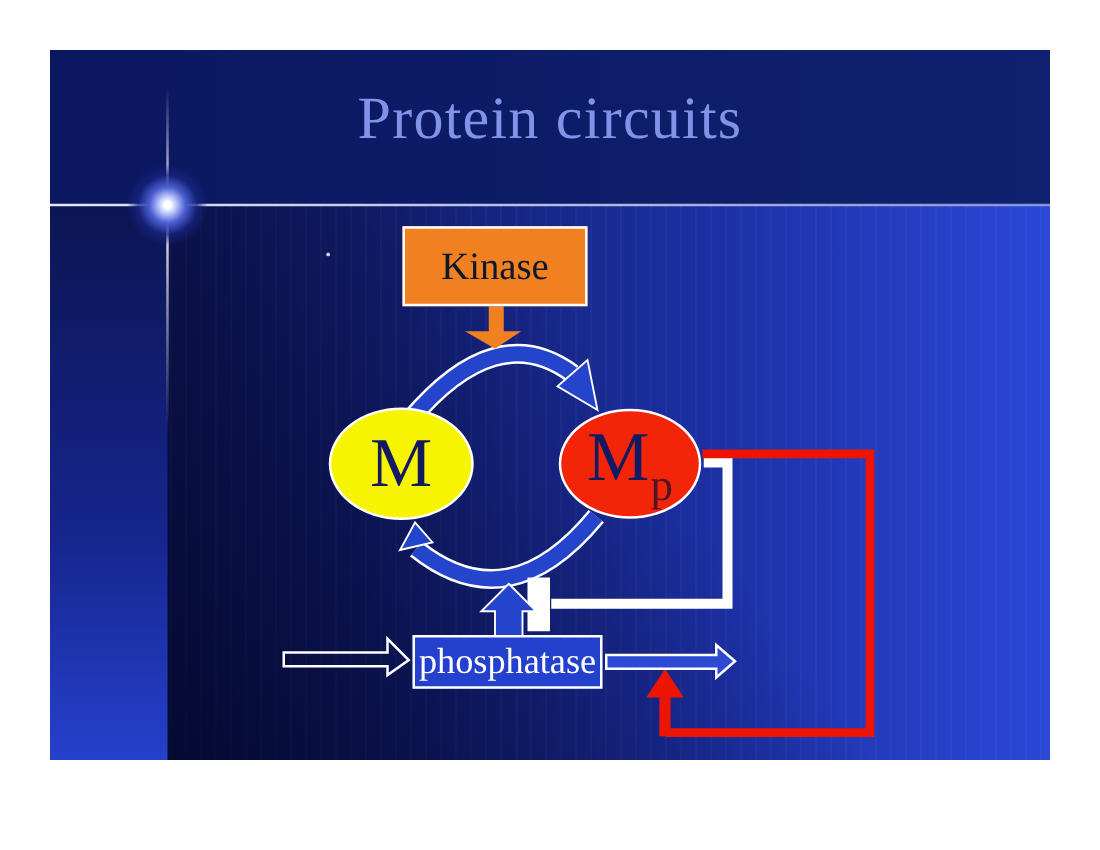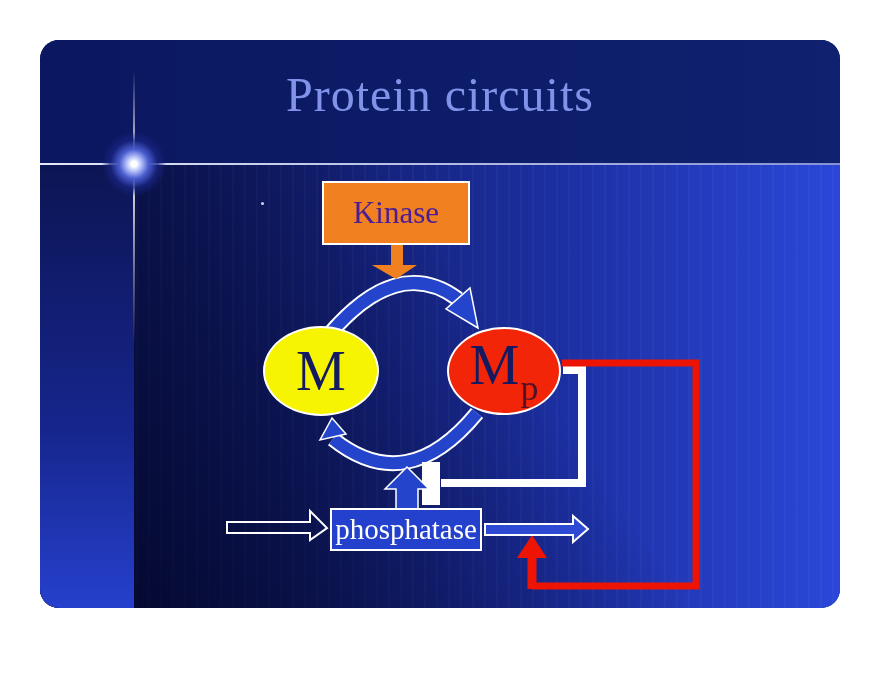--- a/index.html
+++ b/index.html
@@ -2,21 +2,21 @@
 <html><head>
 <meta charset="utf-8">
 <style>
   html,body{margin:0;padding:0;}
   body{
     width:880px;height:680px;background:#ffffff;position:relative;
     font-family:"Liberation Serif","DejaVu Serif",serif;
   }
   .slide{
     position:absolute;left:40px;top:40px;width:800px;height:568px;
-    overflow:hidden;background:#0b1a63;border-radius:19px;
+    overflow:hidden;background:#0b1a63;
   }
   .band-top{
     position:absolute;left:0;top:0;width:800px;height:124px;
     background:linear-gradient(to right,#0b1760,#0f216f);
   }
   .main-bg{
     position:absolute;left:0;top:124px;width:800px;height:476px;
     background:
       linear-gradient(235deg, rgba(0,0,0,0) 40%, rgba(2,5,38,0.82) 92%),
       repeating-linear-gradient(to right, rgba(255,255,255,0.03) 0 2px, rgba(255,255,255,0) 2px 12px),
@@ -48,21 +48,21 @@
     position:absolute;left:0;top:26px;width:800px;text-align:center;
     font-size:48px;line-height:58px;color:#8093e8;letter-spacing:1px;
   }
   svg.diagram{position:absolute;left:0;top:0;z-index:2;}
   .node{
     position:absolute;z-index:3;box-sizing:border-box;border:2px solid #ffffff;
     display:flex;align-items:center;justify-content:center;
   }
   .kinase-box{
     left:282px;top:141px;width:148px;height:64px;background:#f08020;
-    color:#4c1d95;font-size:31px;
+    color:#0f172a;font-size:31px;
   }
   .phos-box{
     left:290px;top:468px;width:152px;height:43px;background:#2341cd;
     color:#ffffff;font-size:29px;
   }
   .m-ellipse{
     left:223px;top:286px;width:116px;height:90px;border-radius:50%;
     background:#f7f402;color:#131a61;font-size:56px;
   }
   .mp-ellipse{

